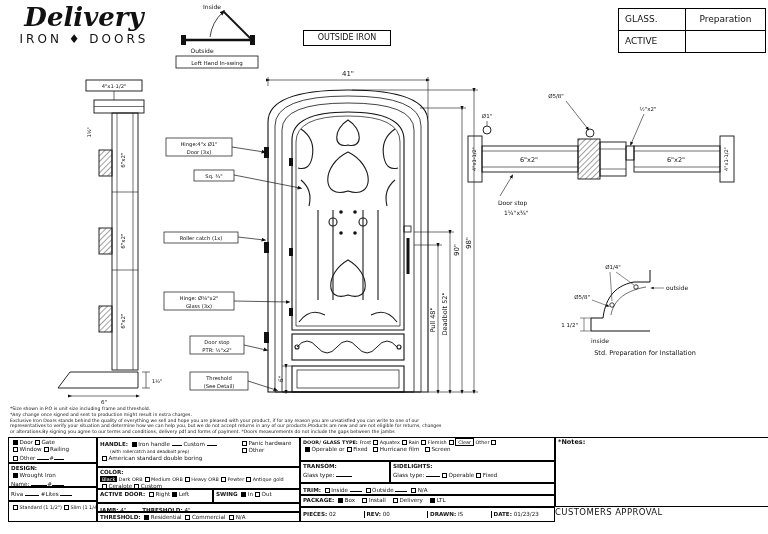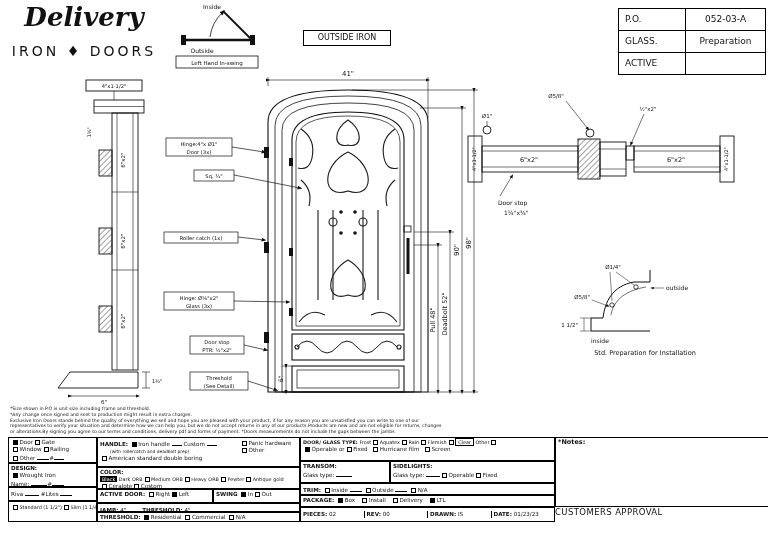--- a/index.html
+++ b/index.html
@@ -1,21 +1,21 @@
 <!DOCTYPE html>
 <html><head>
 <meta charset="utf-8">
 <style>
   html,body{margin:0;padding:0;background:#888;}
   .page{position:relative;width:768px;height:534px;background:#fff;font-family:"DejaVu Sans",sans-serif;color:#111;overflow:hidden;}
   .abs{position:absolute;}
   
   .logo{left:10px;top:2px;width:148px;text-align:center;}
   .logo-script{font-family:"DejaVu Serif",serif;font-style:italic;font-weight:bold;font-size:26px;line-height:30px;}
-  .logo-sub{font-size:14px;letter-spacing:3px;margin-top:11px;}
+  .logo-sub{font-size:12px;letter-spacing:3px;margin-top:0;}
   
   .outside-view{left:303px;top:30px;width:86px;height:14px;border:1px solid #000;font-size:8px;text-align:center;line-height:14px;}
   
   .po-table{left:618px;top:8px;width:146px;border:1px solid #000;font-size:9px;}
   .po-row{display:flex;height:21px;line-height:21px;}
   .po-row + .po-row{border-top:1px solid #000;}
   .po-label{width:60px;padding-left:6px;border-right:1px solid #000;}
   .po-value{flex:1;text-align:center;}
   
   .fineprint{left:10px;top:406px;width:460px;font-size:4.6px;line-height:5.8px;color:#111;}
@@ -249,24 +249,20 @@
       <span>IRON</span>
       <span>♦</span>
       <span>DOORS</span>
     </div>
   </div>
 
   <div class="abs outside-view">OUTSIDE IRON</div>
 
   <div class="abs po-table">
     <div class="po-row">
-      <div class="po-label">P.O.</div>
-      <div class="po-value">052-03-A</div>
-    </div>
-    <div class="po-row">
       <div class="po-label">GLASS.</div>
       <div class="po-value">Preparation</div>
     </div>
     <div class="po-row">
       <div class="po-label">ACTIVE</div>
     </div>
   </div>
 
   <div class="abs fineprint">
     <div>*Size shown in P.O is unit size including frame and threshold.</div>

